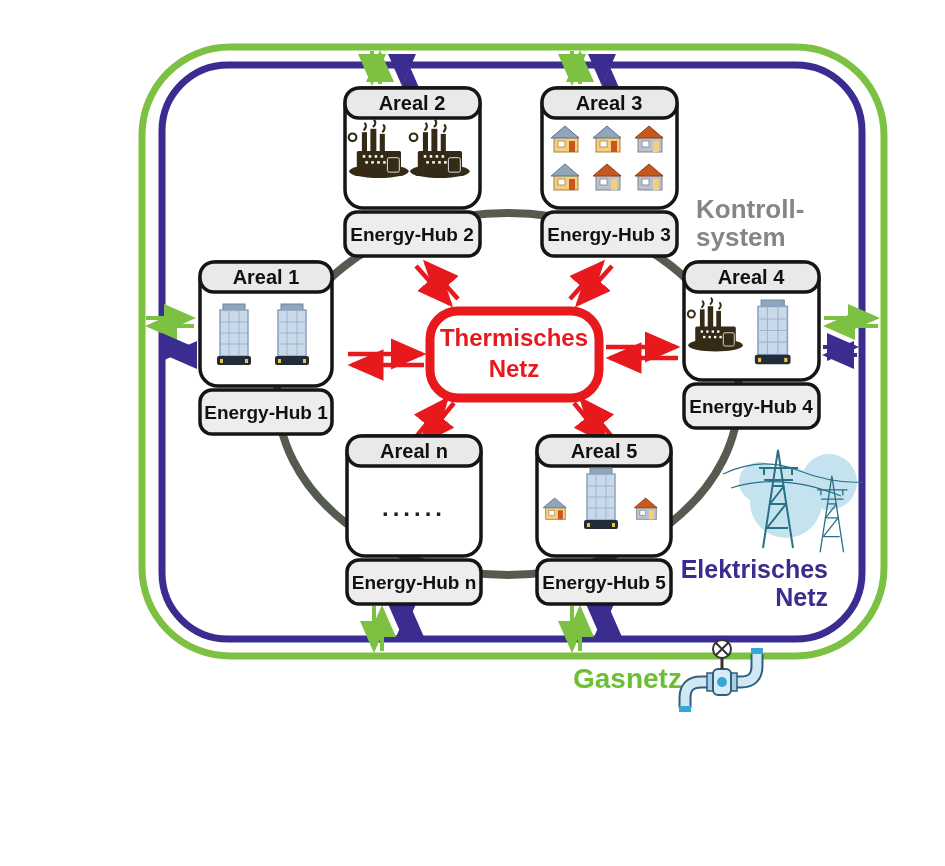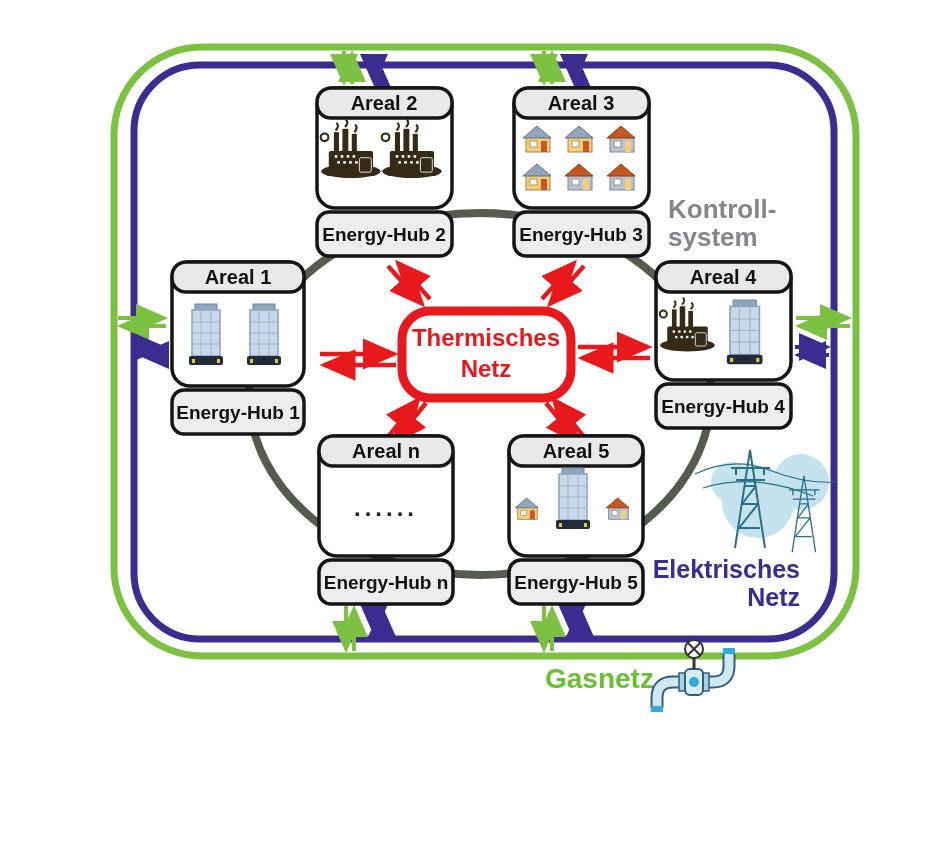--- a/index.html
+++ b/index.html
@@ -1,18 +1,19 @@
 <!DOCTYPE html>
 <html><head>
 <meta charset="utf-8">
 <style>
   html,body { margin:0; padding:0; background:#ffffff; }
   .canvas {
     position:relative; width:808px; height:866px; background:#ffffff;
     font-family:"Liberation Sans", sans-serif;
+    padding-left:28px;
   }
   svg text { font-family:"Liberation Sans", sans-serif; font-weight:bold; }
   .areal-label   { font-size:20px; fill:#111111; text-anchor:middle; }
   .hub-label     { font-size:19px; fill:#111111; text-anchor:middle; }
   .center-label  { font-size:24px; fill:#e8191d; text-anchor:middle; }
   .kontroll-label{ font-size:26px; fill:#85858a; text-anchor:start; }
   .elektro-label { font-size:25px; fill:#3b2d90; text-anchor:end; }
   .gas-label     { font-size:28px; fill:#6cbf34; text-anchor:start; }
   .dots-label    { font-size:24px; fill:#222222; text-anchor:middle; letter-spacing:4px; }
   .area-outer    { fill:#ffffff; stroke:#151515; stroke-width:3.5; }

